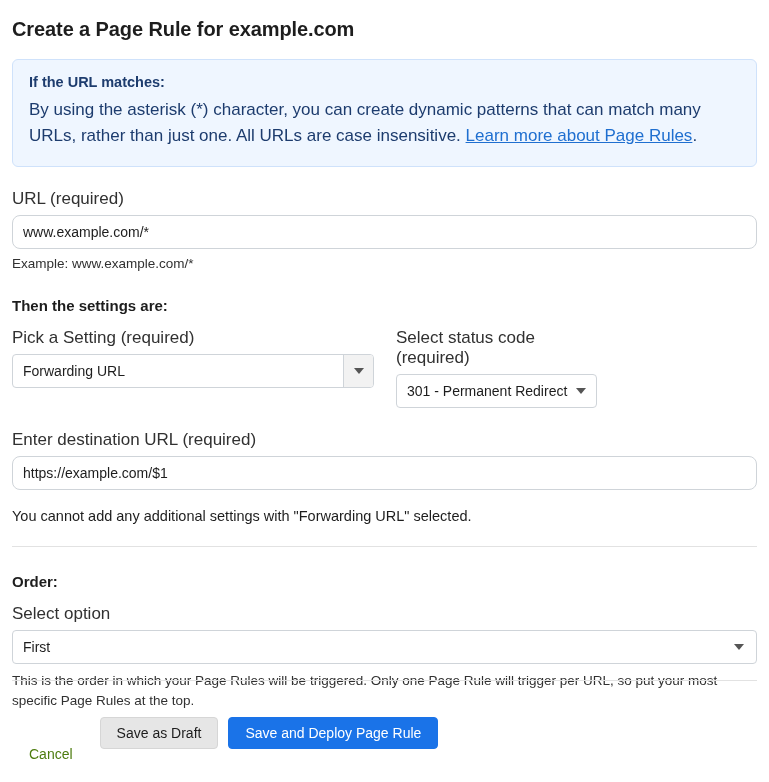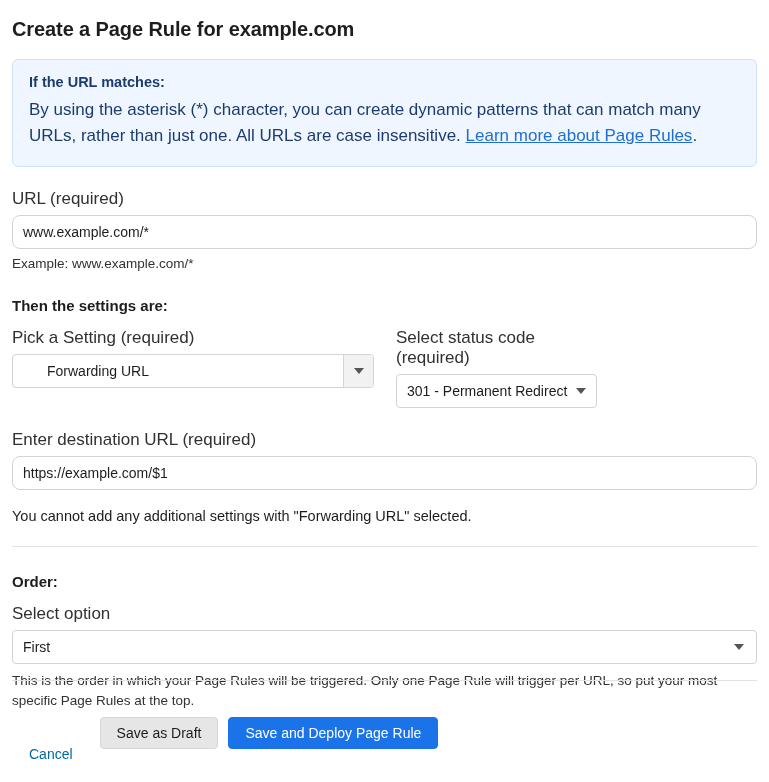--- a/index.html
+++ b/index.html
@@ -90,21 +90,20 @@
   .select-boxed {
     position: relative;
     width: 100%;
     height: 34px;
     border: 1px solid #cfd4d9;
     border-radius: 4px;
     background: #fff;
     display: flex;
     align-items: center;
     cursor: pointer;
-    padding-left: 24px;
   }
   .select-boxed .value {
     font-size: 14px;
     padding-left: 10px;
     flex: 1;
     color: #1d1d1d;
     white-space: nowrap;
     overflow: hidden;
   }
   .select-boxed .arrow-btn {
@@ -209,21 +208,21 @@
     padding: 0 16px;
     cursor: pointer;
     border: 1px solid transparent;
     display: inline-flex;
     align-items: center;
     justify-content: center;
   }
   .btn-cancel {
     background: #fff;
     border-color: #fff;
-    color: #0369a1;
+    color: #4d7c0f;
     margin-top: 43px;
   }
   .btn-draft {
     background: #e6e6e6;
     border-color: #d6d6d6;
     color: #1d1d1d;
   }
   .btn-primary {
     background: #1a73e8;
     border-color: #1a73e8;

